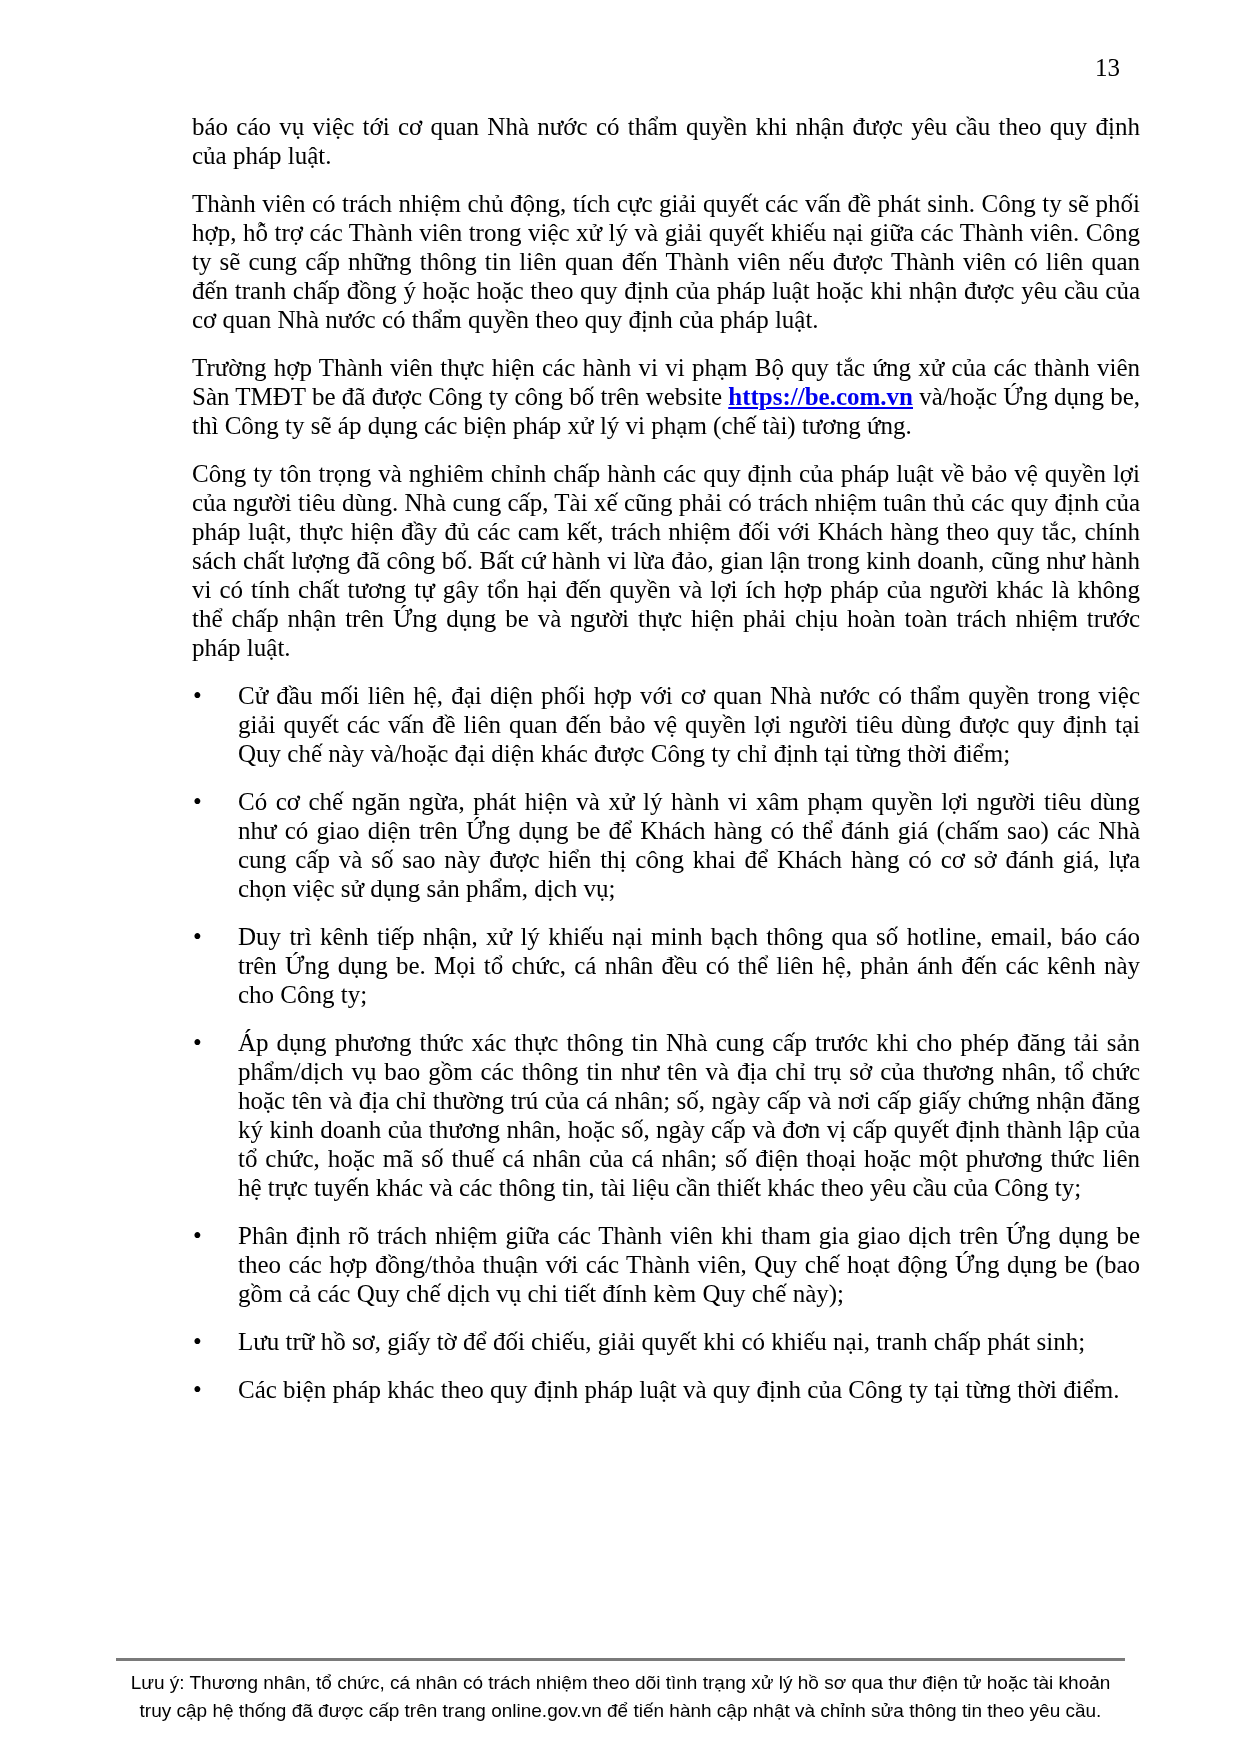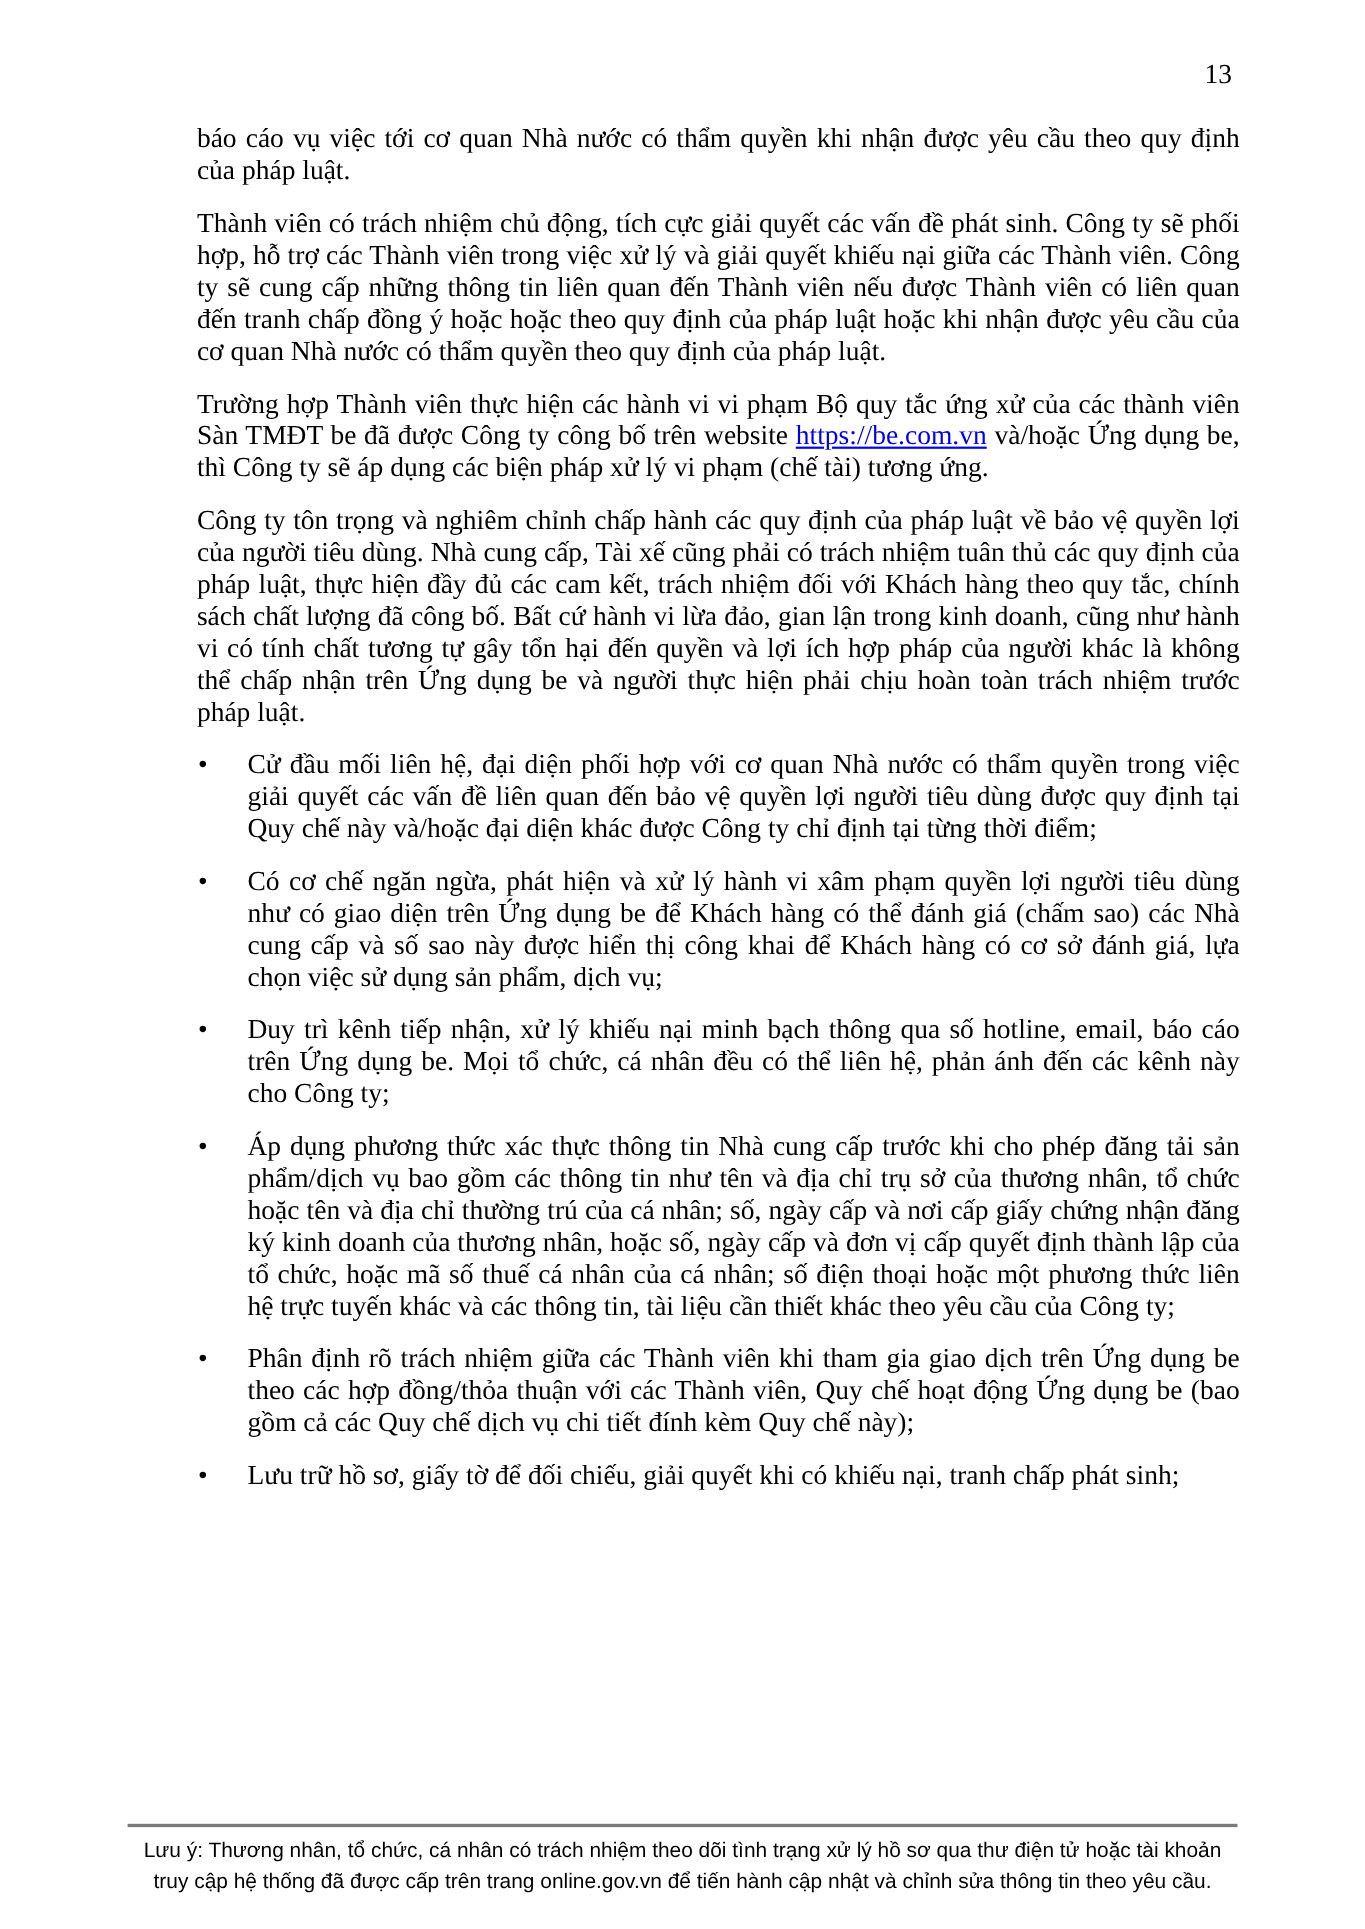--- a/index.html
+++ b/index.html
@@ -16,29 +16,29 @@
   }
   .page-number {
     position: absolute;
     top: 53px;
     right: 121px;
     font-size: 25px;
     line-height: 29px;
   }
   .content {
     position: absolute;
-    left: 179px;
+    left: 192px;
     top: 112px;
     width: 948px;
     font-size: 25px;
     line-height: 29px;
     text-align: justify;
   }
   .para { margin: 0 0 19px 0; }
-  a.doc-link { color: #0000EE; text-decoration: underline; }
+  a.doc-link { color: #0000EE; text-decoration: underline; font-weight: bold; }
   ul.bullets { list-style: none; margin: 0; padding: 0; }
   ul.bullets li {
     position: relative;
     padding-left: 46px;
     margin-bottom: 19px;
     text-align: justify;
   }
   ul.bullets li::before {
     content: "\2022";
     position: absolute;
@@ -81,20 +81,21 @@
 
 
 
     <ul class="bullets">
       <li>Cử đầu mối liên hệ, đại diện phối hợp với cơ quan Nhà nước có thẩm quyền trong việc giải quyết các vấn đề liên quan đến bảo vệ quyền lợi người tiêu dùng được quy định tại Quy chế này và/hoặc đại diện khác được Công ty chỉ định tại từng thời điểm;</li>
       <li>Có cơ chế ngăn ngừa, phát hiện và xử lý hành vi xâm phạm quyền lợi người tiêu dùng như có giao diện trên Ứng dụng be để Khách hàng có thể đánh giá (chấm sao) các Nhà cung cấp và số sao này được hiển thị công khai để Khách hàng có cơ sở đánh giá, lựa chọn việc sử dụng sản phẩm, dịch vụ;</li>
       <li>Duy trì kênh tiếp nhận, xử lý khiếu nại minh bạch thông qua số hotline, email, báo cáo trên Ứng dụng be. Mọi tổ chức, cá nhân đều có thể liên hệ, phản ánh đến các kênh này cho Công ty;</li>
       <li>Áp dụng phương thức xác thực thông tin Nhà cung cấp trước khi cho phép đăng tải sản phẩm/dịch vụ bao gồm các thông tin như tên và địa chỉ trụ sở của thương nhân, tổ chức hoặc tên và địa chỉ thường trú của cá nhân; số, ngày cấp và nơi cấp giấy chứng nhận đăng ký kinh doanh của thương nhân, hoặc số, ngày cấp và đơn vị cấp quyết định thành lập của tổ chức, hoặc mã số thuế cá nhân của cá nhân; số điện thoại hoặc một phương thức liên hệ trực tuyến khác và các thông tin, tài liệu cần thiết khác theo yêu cầu của Công ty;</li>
       <li>Phân định rõ trách nhiệm giữa các Thành viên khi tham gia giao dịch trên Ứng dụng be theo các hợp đồng/thỏa thuận với các Thành viên, Quy chế hoạt động Ứng dụng be (bao gồm cả các Quy chế dịch vụ chi tiết đính kèm Quy chế này);</li>
       <li>Lưu trữ hồ sơ, giấy tờ để đối chiếu, giải quyết khi có khiếu nại, tranh chấp phát sinh;</li>
+      <li>Các biện pháp khác theo quy định pháp luật và quy định của Công ty tại từng thời điểm.</li>
     </ul>
 
   </div>
 
   <div class="footer">
     <div class="footer-rule"></div>
     <p class="footer-text">Lưu ý: Thương nhân, tổ chức, cá nhân có trách nhiệm theo dõi tình trạng xử lý hồ sơ qua thư điện tử hoặc tài khoản truy cập hệ thống đã được cấp trên trang online.gov.vn để tiến hành cập nhật và chỉnh sửa thông tin theo yêu cầu.</p>
   </div>
 
 </div>

